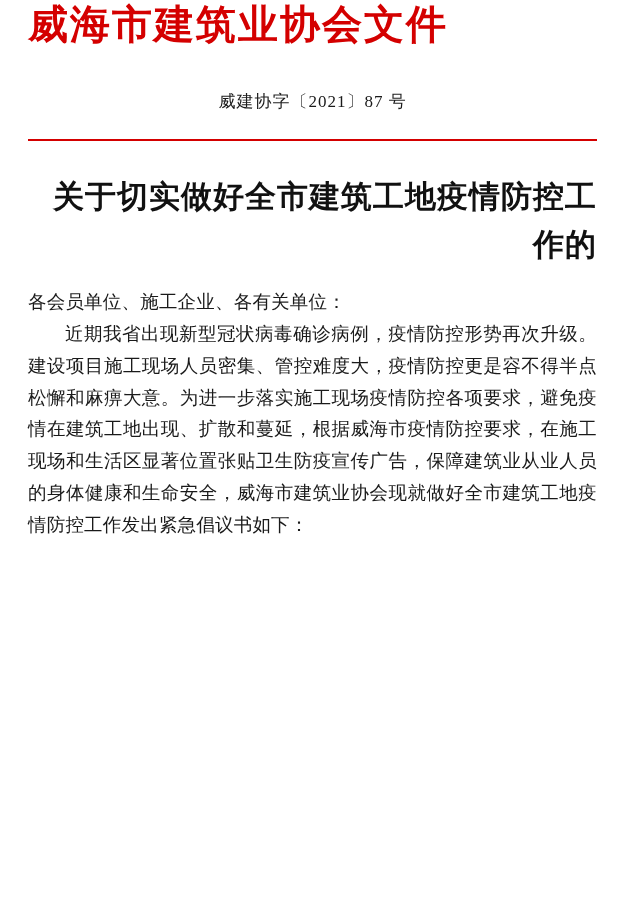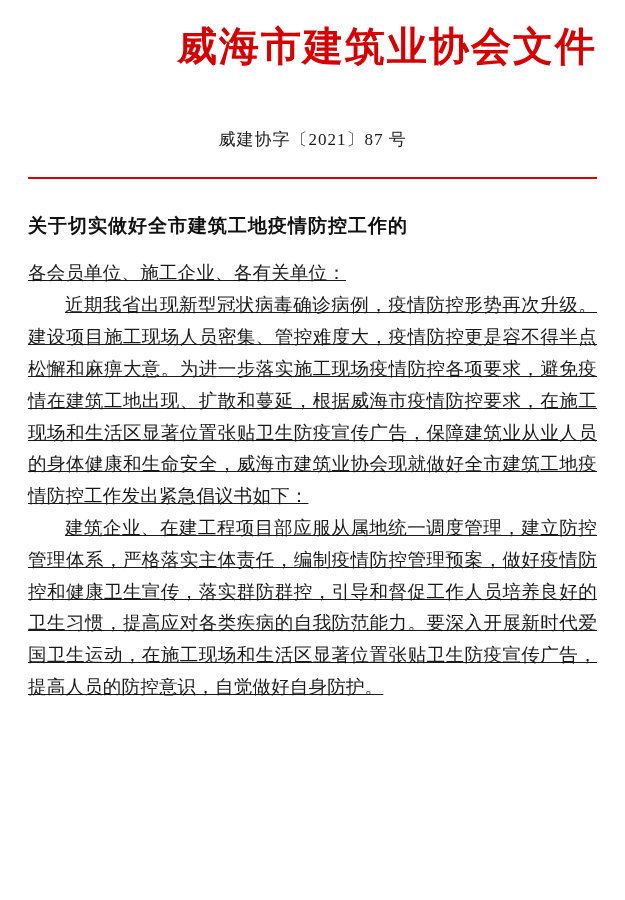--- a/index.html
+++ b/index.html
@@ -15,66 +15,64 @@
     color: #1a1a1a;
   }
   .page {
     width: 625px;
     height: 900px;
     box-sizing: border-box;
     padding: 0 28px;
     position: relative;
   }
   .doc-title {
-    margin-top: 22px;
-    text-align: right;
+    text-align: left;
     color: #d40000;
     font-weight: bold;
     font-size: 40px;
     letter-spacing: 2px;
     line-height: 1.25;
     white-space: nowrap;
   }
   .doc-number {
-    margin-top: 56px;
+    margin-top: 40px;
     text-align: center;
     font-size: 17px;
     letter-spacing: 1px;
     color: #1a1a1a;
   }
   .red-rule {
     margin-top: 26px;
     height: 2px;
     background: #d40000;
     width: 100%;
   }
   .subject {
     margin-top: 32px;
-    text-align: left;
+    text-align: right;
     font-weight: bold;
-    font-size: 19px;
+    font-size: 31px;
     line-height: 1.55;
     letter-spacing: 1px;
     color: #111;
   }
   .subject .line2 {
     display: block;
   }
   .body-text {
     margin-top: 18px;
     font-size: 18.5px;
     line-height: 1.72;
     letter-spacing: 0.2px;
     text-align: justify;
     text-justify: inter-ideograph;
     color: #1a1a1a;
   }
   .body-text p {
     margin: 0;
-    text-decoration: underline;
   }
   .indent {
     text-indent: 2em;
   }
   .section-head {
     font-weight: bold;
     text-indent: 2em;
   }
   .spread {
     text-align: justify;
@@ -92,16 +90,15 @@
 
   <div class="red-rule"></div>
 
   <div class="subject">
     <span>关于切实做好全市建筑工地疫情防控工作的</span>
   </div>
 
   <div class="body-text">
     <p>各会员单位、施工企业、各有关单位：</p>
     <p class="indent spread">近期我省出现新型冠状病毒确诊病例，疫情防控形势再次升级。建设项目施工现场人员密集、管控难度大，疫情防控更是容不得半点松懈和麻痹大意。为进一步落实施工现场疫情防控各项要求，避免疫情在建筑工地出现、扩散和蔓延，根据威海市疫情防控要求，在施工现场和生活区显著位置张贴卫生防疫宣传广告，保障建筑业从业人员的身体健康和生命安全，威海市建筑业协会现就做好全市建筑工地疫情防控工作发出紧急倡议书如下：</p>
-    <p class="indent spread">建筑企业、在建工程项目部应服从属地统一调度管理，建立防控管理体系，严格落实主体责任，编制疫情防控管理预案，做好疫情防控和健康卫生宣传，落实群防群控，引导和督促工作人员培养良好的卫生习惯，提高应对各类疾病的自我防范能力。要深入开展新时代爱国卫生运动，在施工现场和生活区显著位置张贴卫生防疫宣传广告，提高人员的防控意识，自觉做好自身防护。</p>
   </div>
 
 </div>
 
 </body></html>

